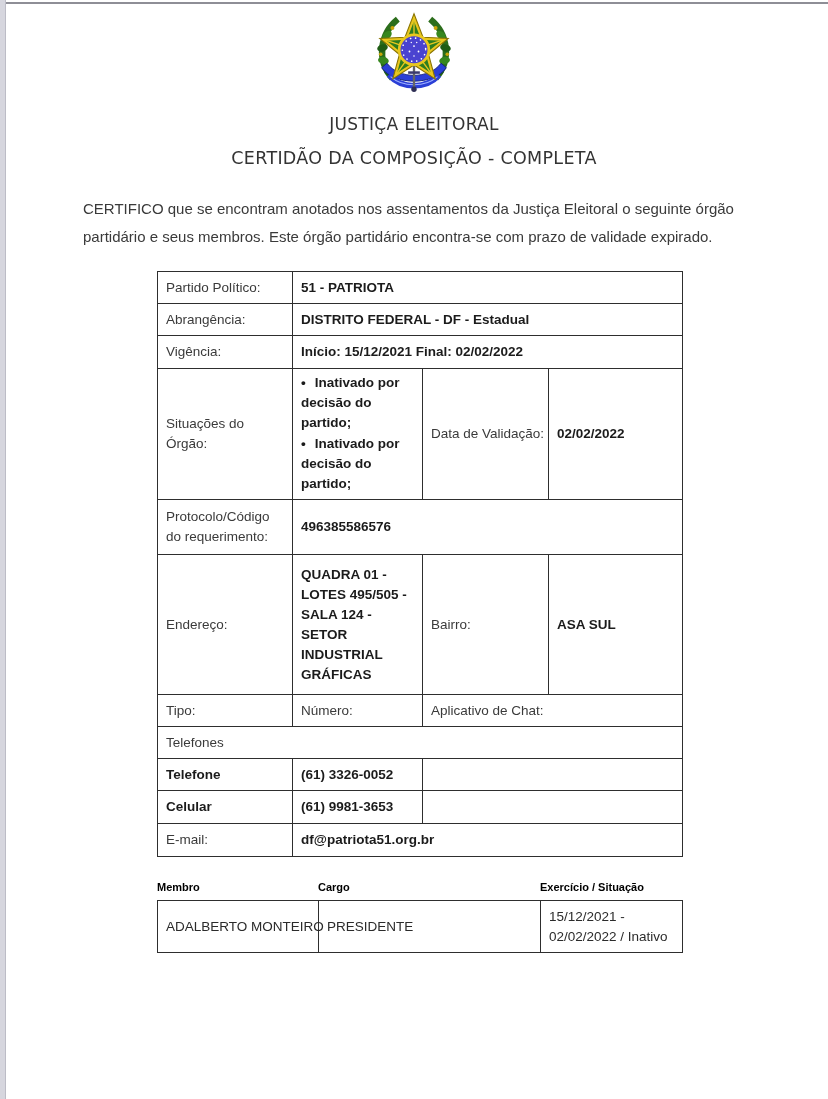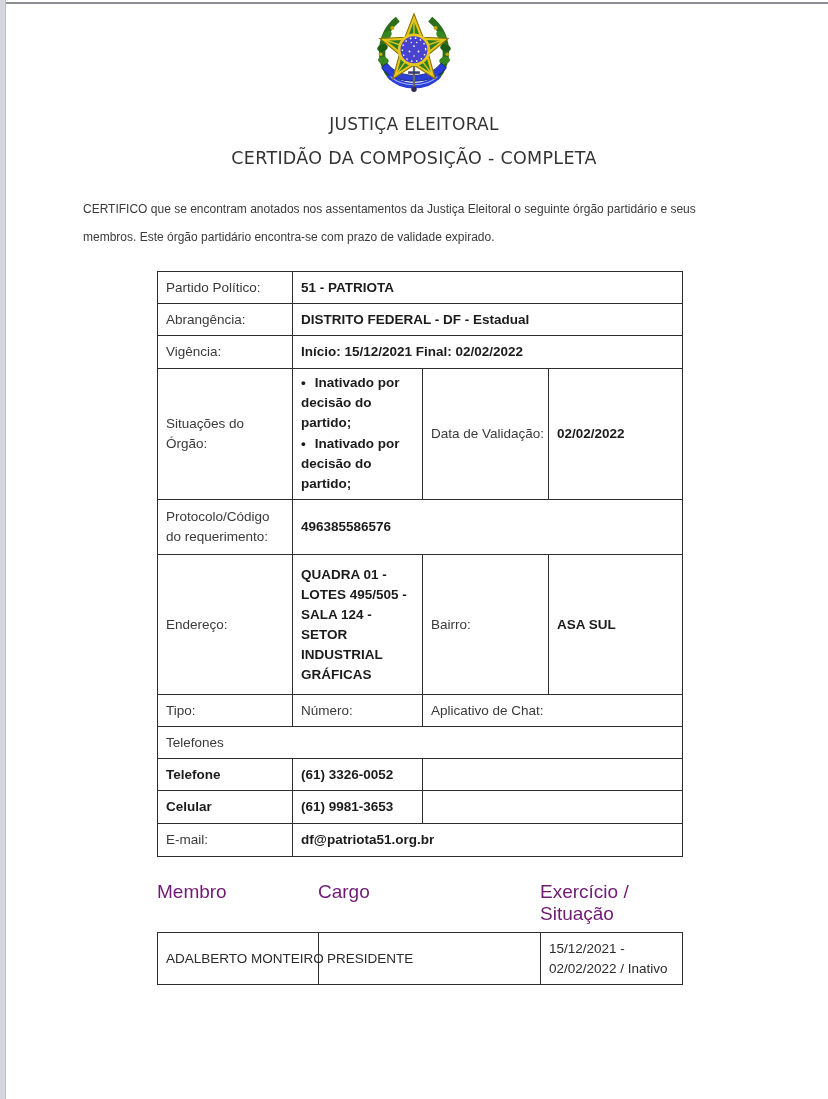--- a/index.html
+++ b/index.html
@@ -27,21 +27,21 @@
     font-family:"DejaVu Sans", sans-serif;
     font-size:17px; color:#333; letter-spacing:0.3px;
   }
   .title2 {
     margin-top:14px; text-align:center;
     font-family:"DejaVu Sans", sans-serif;
     font-size:17.5px; color:#333; letter-spacing:0.3px;
   }
   .intro {
     margin:27px 0 0 83px; width:668px;
-    font-size:12px; line-height:28px; color:#3a3a3a;
+    font-size:15px; line-height:28px; color:#3a3a3a;
   }
   table.info {
     margin:20px 0 0 157px;
     width:525px;
     border-collapse:collapse; table-layout:fixed;
     font-size:13.5px;
   }
   table.info td {
     border:1px solid #2e2e2e;
     padding:4px 8px;
@@ -51,21 +51,21 @@
   td.lbl { font-weight:normal; color:#3a3a3a; }
   td.val { font-weight:bold; color:#1b1b1b; }
   td.tight { padding:4px 6px; white-space:nowrap;text-align:center; }
   tr.h32 { height:32px; } tr.h33 { height:33px; }
   tr.h54 { height:54px; } tr.h55 { height:55px; }
   tr.h129 { height:129px; } tr.h140 { height:140px; }
   .bullets-cell { vertical-align:top; padding-top:8px; }
   .bullet-item { margin-bottom:1px; }
   .bullet { margin-right:9px; }
   .members { margin:24px 0 0 157px; width:525px; }
-  .mh-row { display:flex; font-size:19px; font-weight:normal; color:#701a75; padding-bottom:7px; }
+  .mh-row { display:flex; font-size:11px; font-weight:bold; color:#000000; padding-bottom:7px; }
   .mh-c1 { width:161px; } .mh-c2 { width:222px; } .mh-c3 { width:142px; }
   table.members-table {
     width:525px; border-collapse:collapse; table-layout:fixed;
     font-size:13.5px; color:#2b2b2b;
   }
   table.members-table td {
     border:1px solid #2e2e2e;
     padding:4px 8px; vertical-align:middle; line-height:20px;
   }
   tr.mh52 { height:52px; }

